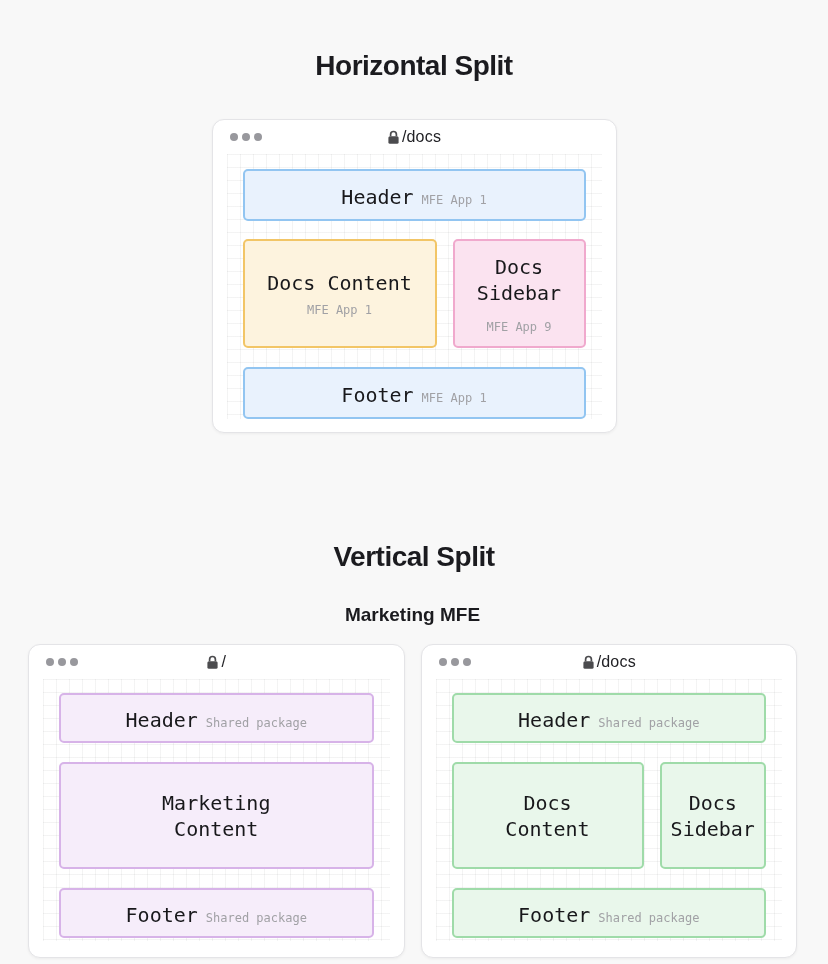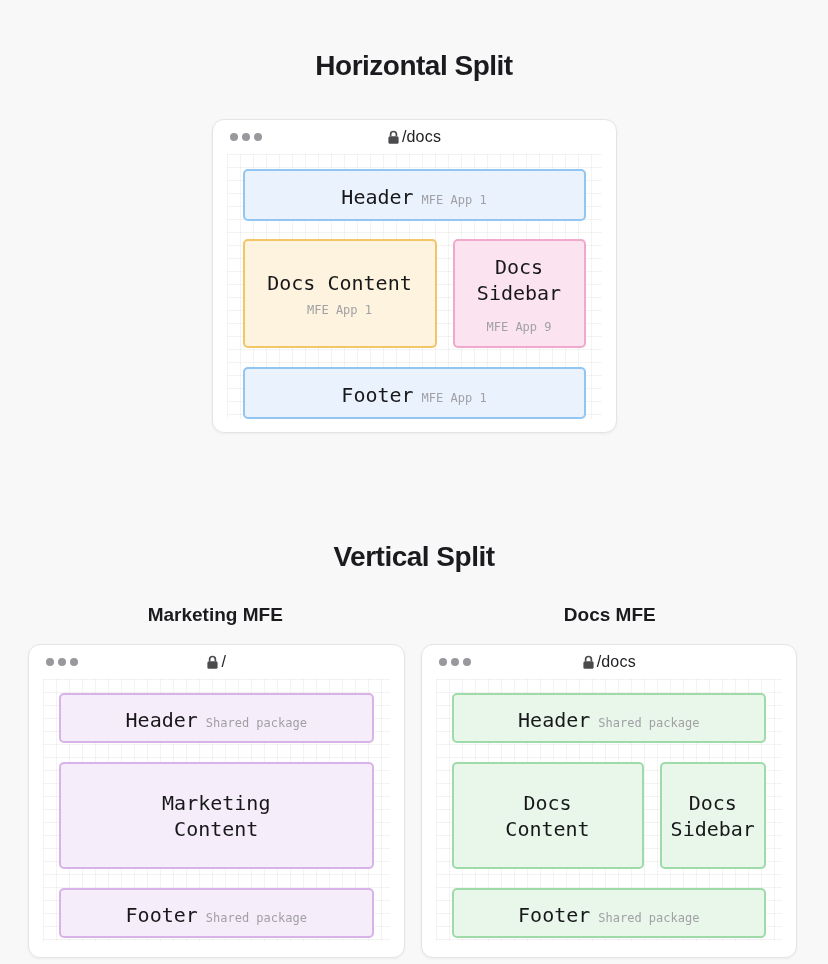--- a/index.html
+++ b/index.html
@@ -169,21 +169,20 @@
         <span class="box-title">Footer</span>
         <span class="box-sub">MFE App 1</span>
       </div>
     </div>
   </div>
 
   <h1 class="section-title v-title">Vertical Split</h1>
 
   <div class="v-labels">
     <div class="v-label">Marketing MFE</div>
-    <div class="v-label">Docs MFE</div>
   </div>
 
   <div class="v-row">
 
     <div class="window v2">
       <div class="chrome">
         <span class="dots">
           <span class="dot"></span>
           <span class="dot"></span>
           <span class="dot"></span>

